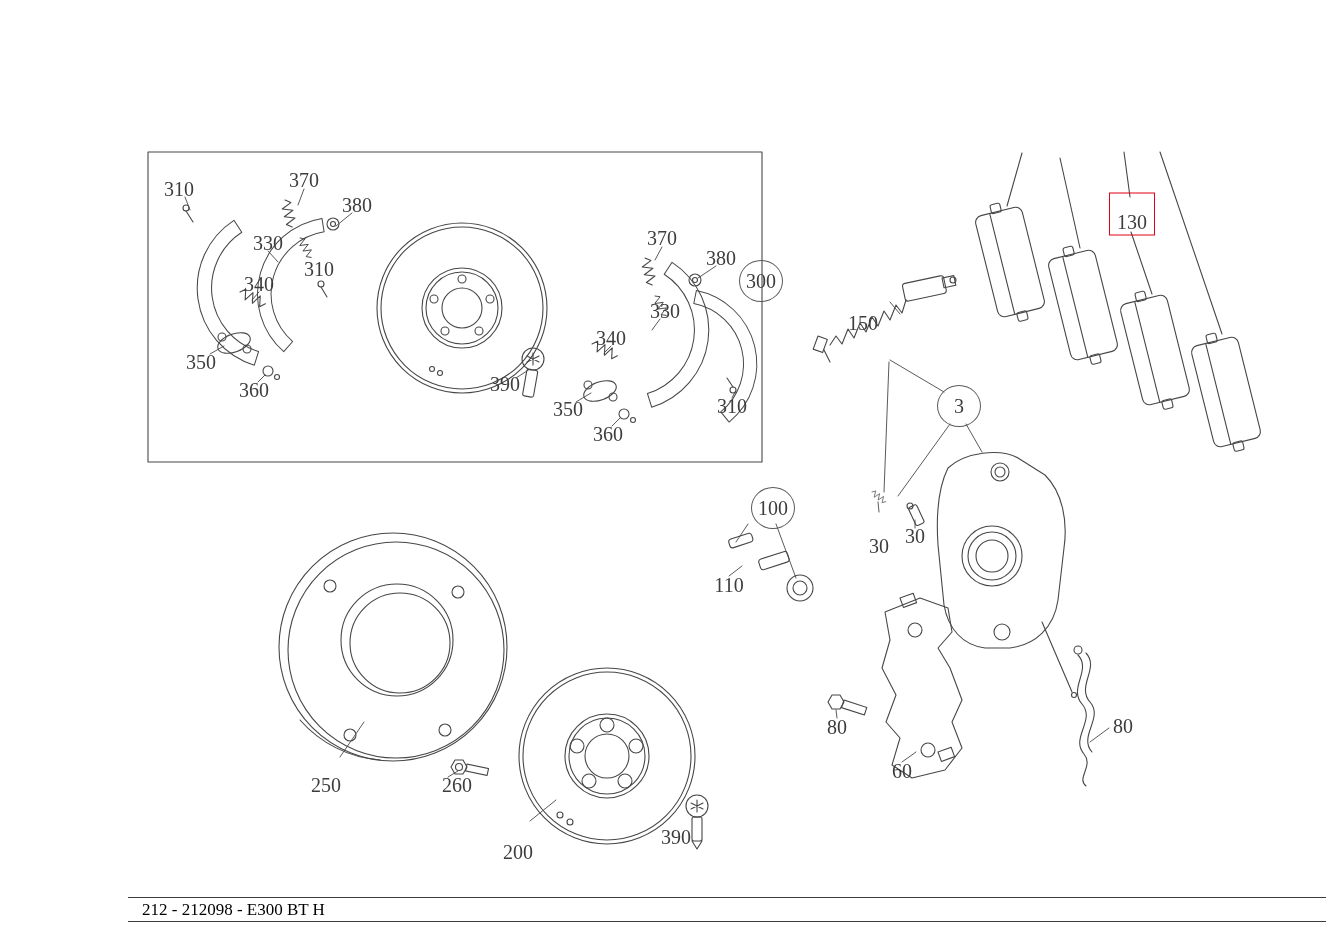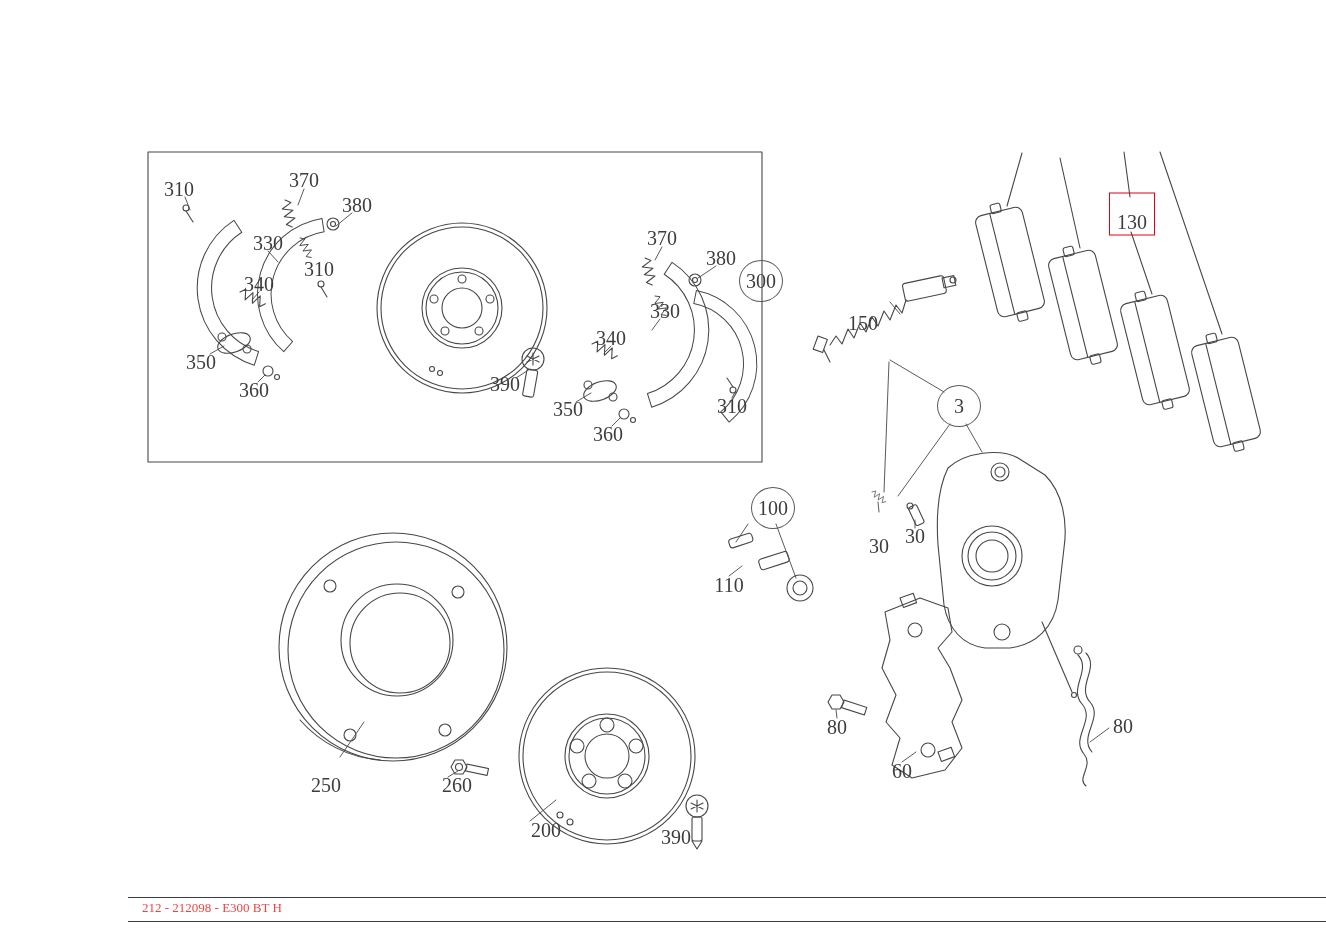--- a/index.html
+++ b/index.html
@@ -24,21 +24,21 @@
     box-sizing:border-box; padding:0 4px;
   }
   .part-label.highlighted {
     border:1px solid #a21caf; padding:18px 7px 3px 7px;
   }
   .footer-rule { position:absolute; height:1px; background:#3c3c3c; left:128px; right:0; }
   .footer-rule.top { top:897px; }
   .footer-rule.bottom { top:921px; }
   .footer-text {
     position:absolute; left:142px; top:900px;
-    font-size:13px; color:#ef4444; white-space:nowrap;
+    font-size:17px; color:#000000; white-space:nowrap;
   }
 </style>
 </head>
 <body>
 
 <div class="page">
 
 
   <svg class="art" width="1326" height="937" viewBox="0 0 1326 937">
     <defs>
@@ -274,21 +274,21 @@
       <span class="part-label circled" style="left: 761px; top: 281px;">300</span>
       <span class="part-label plain" style="left: 863px; top: 323px;">150</span>
       <span class="part-label highlighted" style="left: 1132px; top: 214px; border-color: rgb(225, 0, 20);">130</span>
       <span class="part-label circled" style="left: 959px; top: 406px;">3</span>
       <span class="part-label plain" style="left: 879px; top: 520px; margin-top: 26px;">30</span>
       <span class="part-label plain" style="left: 915px; top: 536px;">30</span>
       <span class="part-label circled" style="left: 762px; top: 508px; margin-left: 11px;">100</span>
       <span class="part-label plain" style="left: 729px; top: 585px;">110</span>
       <span class="part-label plain" style="left: 326px; top: 766px; margin-top: 19px;">250</span>
       <span class="part-label plain" style="left: 440px; top: 785px; margin-left: 17px;">260</span>
-      <span class="part-label plain" style="left: 518px; top: 830px; margin-left: 28px;">200</span>
+      <span class="part-label plain" style="left: 518px; top: 852px;">200</span>
       <span class="part-label plain" style="left: 676px; top: 837px;">390</span>
       <span class="part-label plain" style="left: 837px; top: 727px;">80</span>
       <span class="part-label plain" style="left: 902px; top: 771px;">60</span>
       <span class="part-label plain" style="left: 1123px; top: 726px;">80</span>
     </div>
 
   <div class="footer-rule top"></div>
   <div class="footer-text">212 - 212098 - E300 BT H</div>
   <div class="footer-rule bottom"></div>
 

